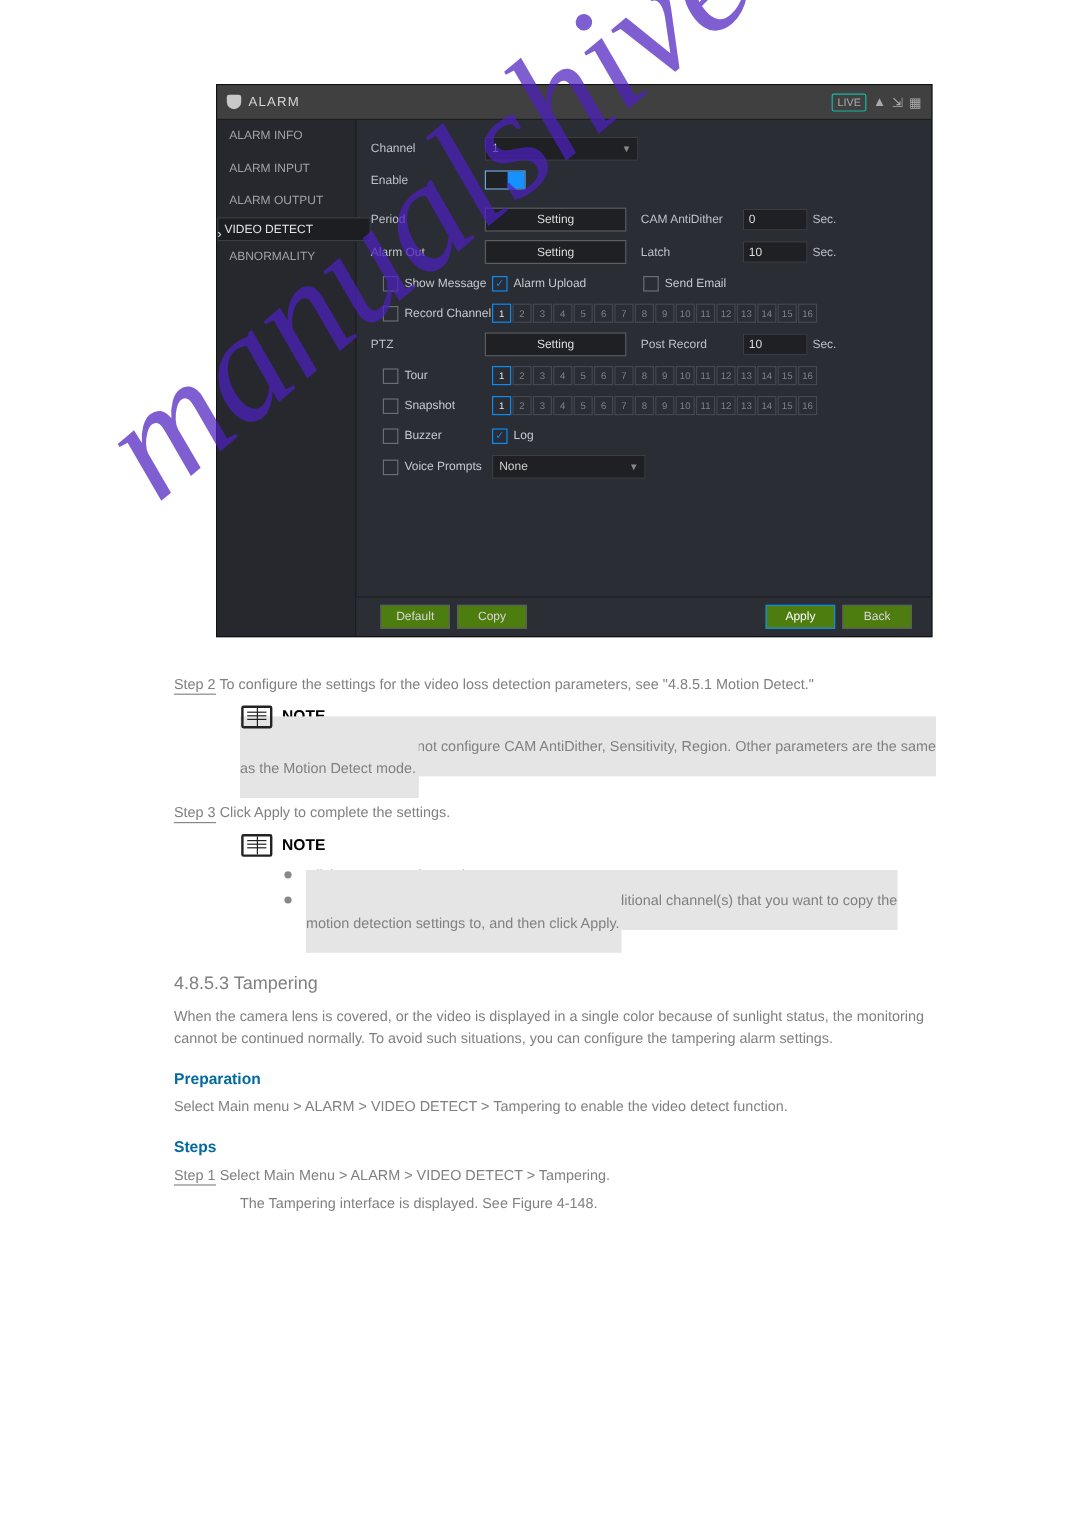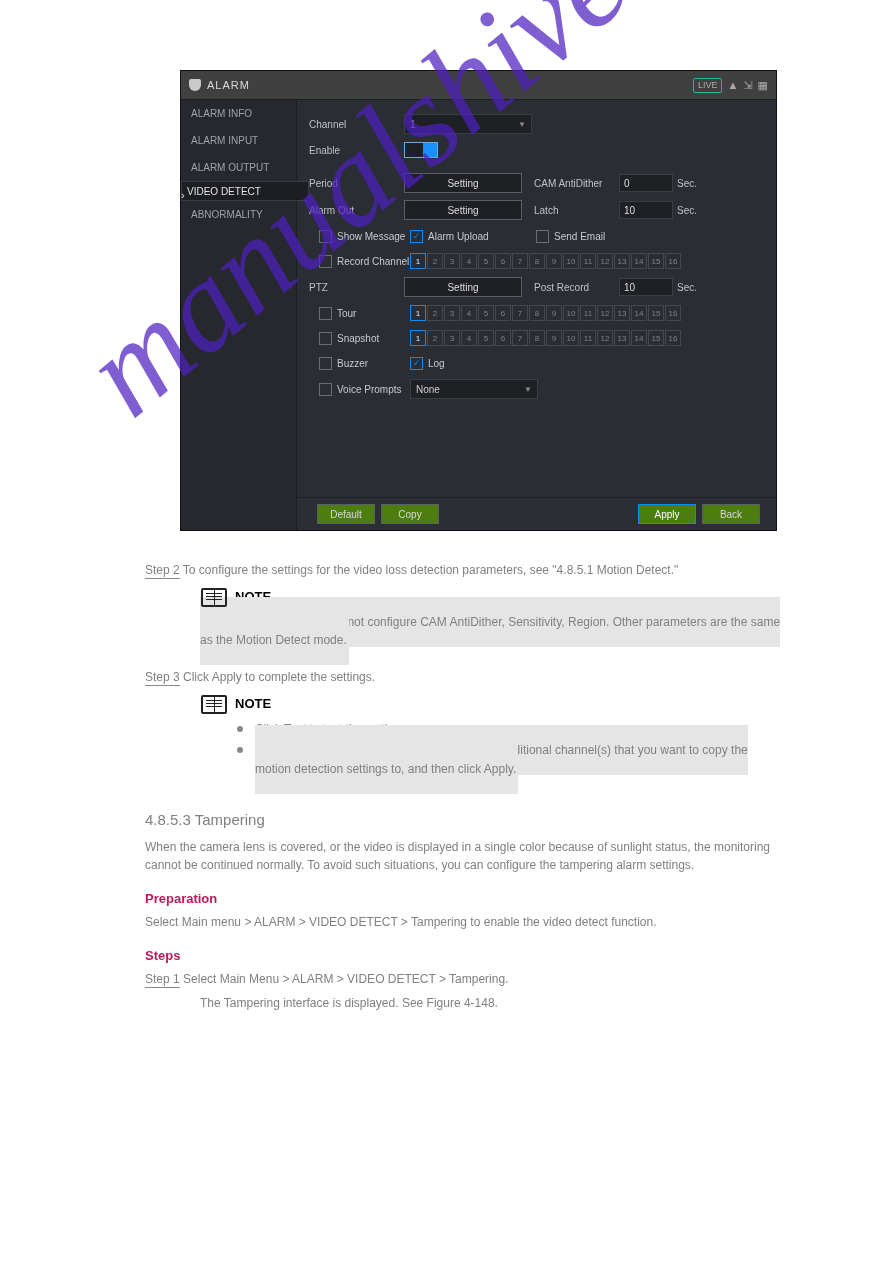--- a/index.html
+++ b/index.html
@@ -52,21 +52,21 @@
   .book{width:22px;height:15px;border:2px solid #222;border-radius:2px;position:relative;margin-right:8px;flex:none}
   .book::before{content:"";position:absolute;left:50%;top:0;bottom:0;width:1px;background:#222}
   .book::after{content:"";position:absolute;left:3px;right:3px;top:3px;height:1px;background:#222;box-shadow:0 3px 0 #222,0 6px 0 #222}
   .note-word{color:#000;font-weight:bold;font-size:13px;margin-top:-1px}
   .hlgrey{background:#e5e5e5;color:#808080;padding:18px 2px}
   .bullets{margin:4px 0 0 92px;padding:0}
   .bullets li{list-style:none;position:relative;padding-left:18px;margin-bottom:3px;color:#808080}
   .bullets li::before{content:"";position:absolute;left:0;top:6px;width:6px;height:6px;background:#888;border-radius:50%}
   .para{margin:4px 0 0 55px;color:#808080}
   .h3{color:#808080;font-size:15px;margin:30px 0 6px 0}
-  .h4{color:#be185d;font-size:13px;font-weight:bold;margin:14px 0 4px 0}
+  .h4{color:#0369a1;font-size:13px;font-weight:bold;margin:14px 0 4px 0}
 </style>
 </head>
 <body>
 <div class="page">
   <div class="watermark">manualshive.com</div>
 
   <div class="shot">
     <div class="shot-hdr">
       <span class="bell"></span>
       <span class="title">ALARM</span>

